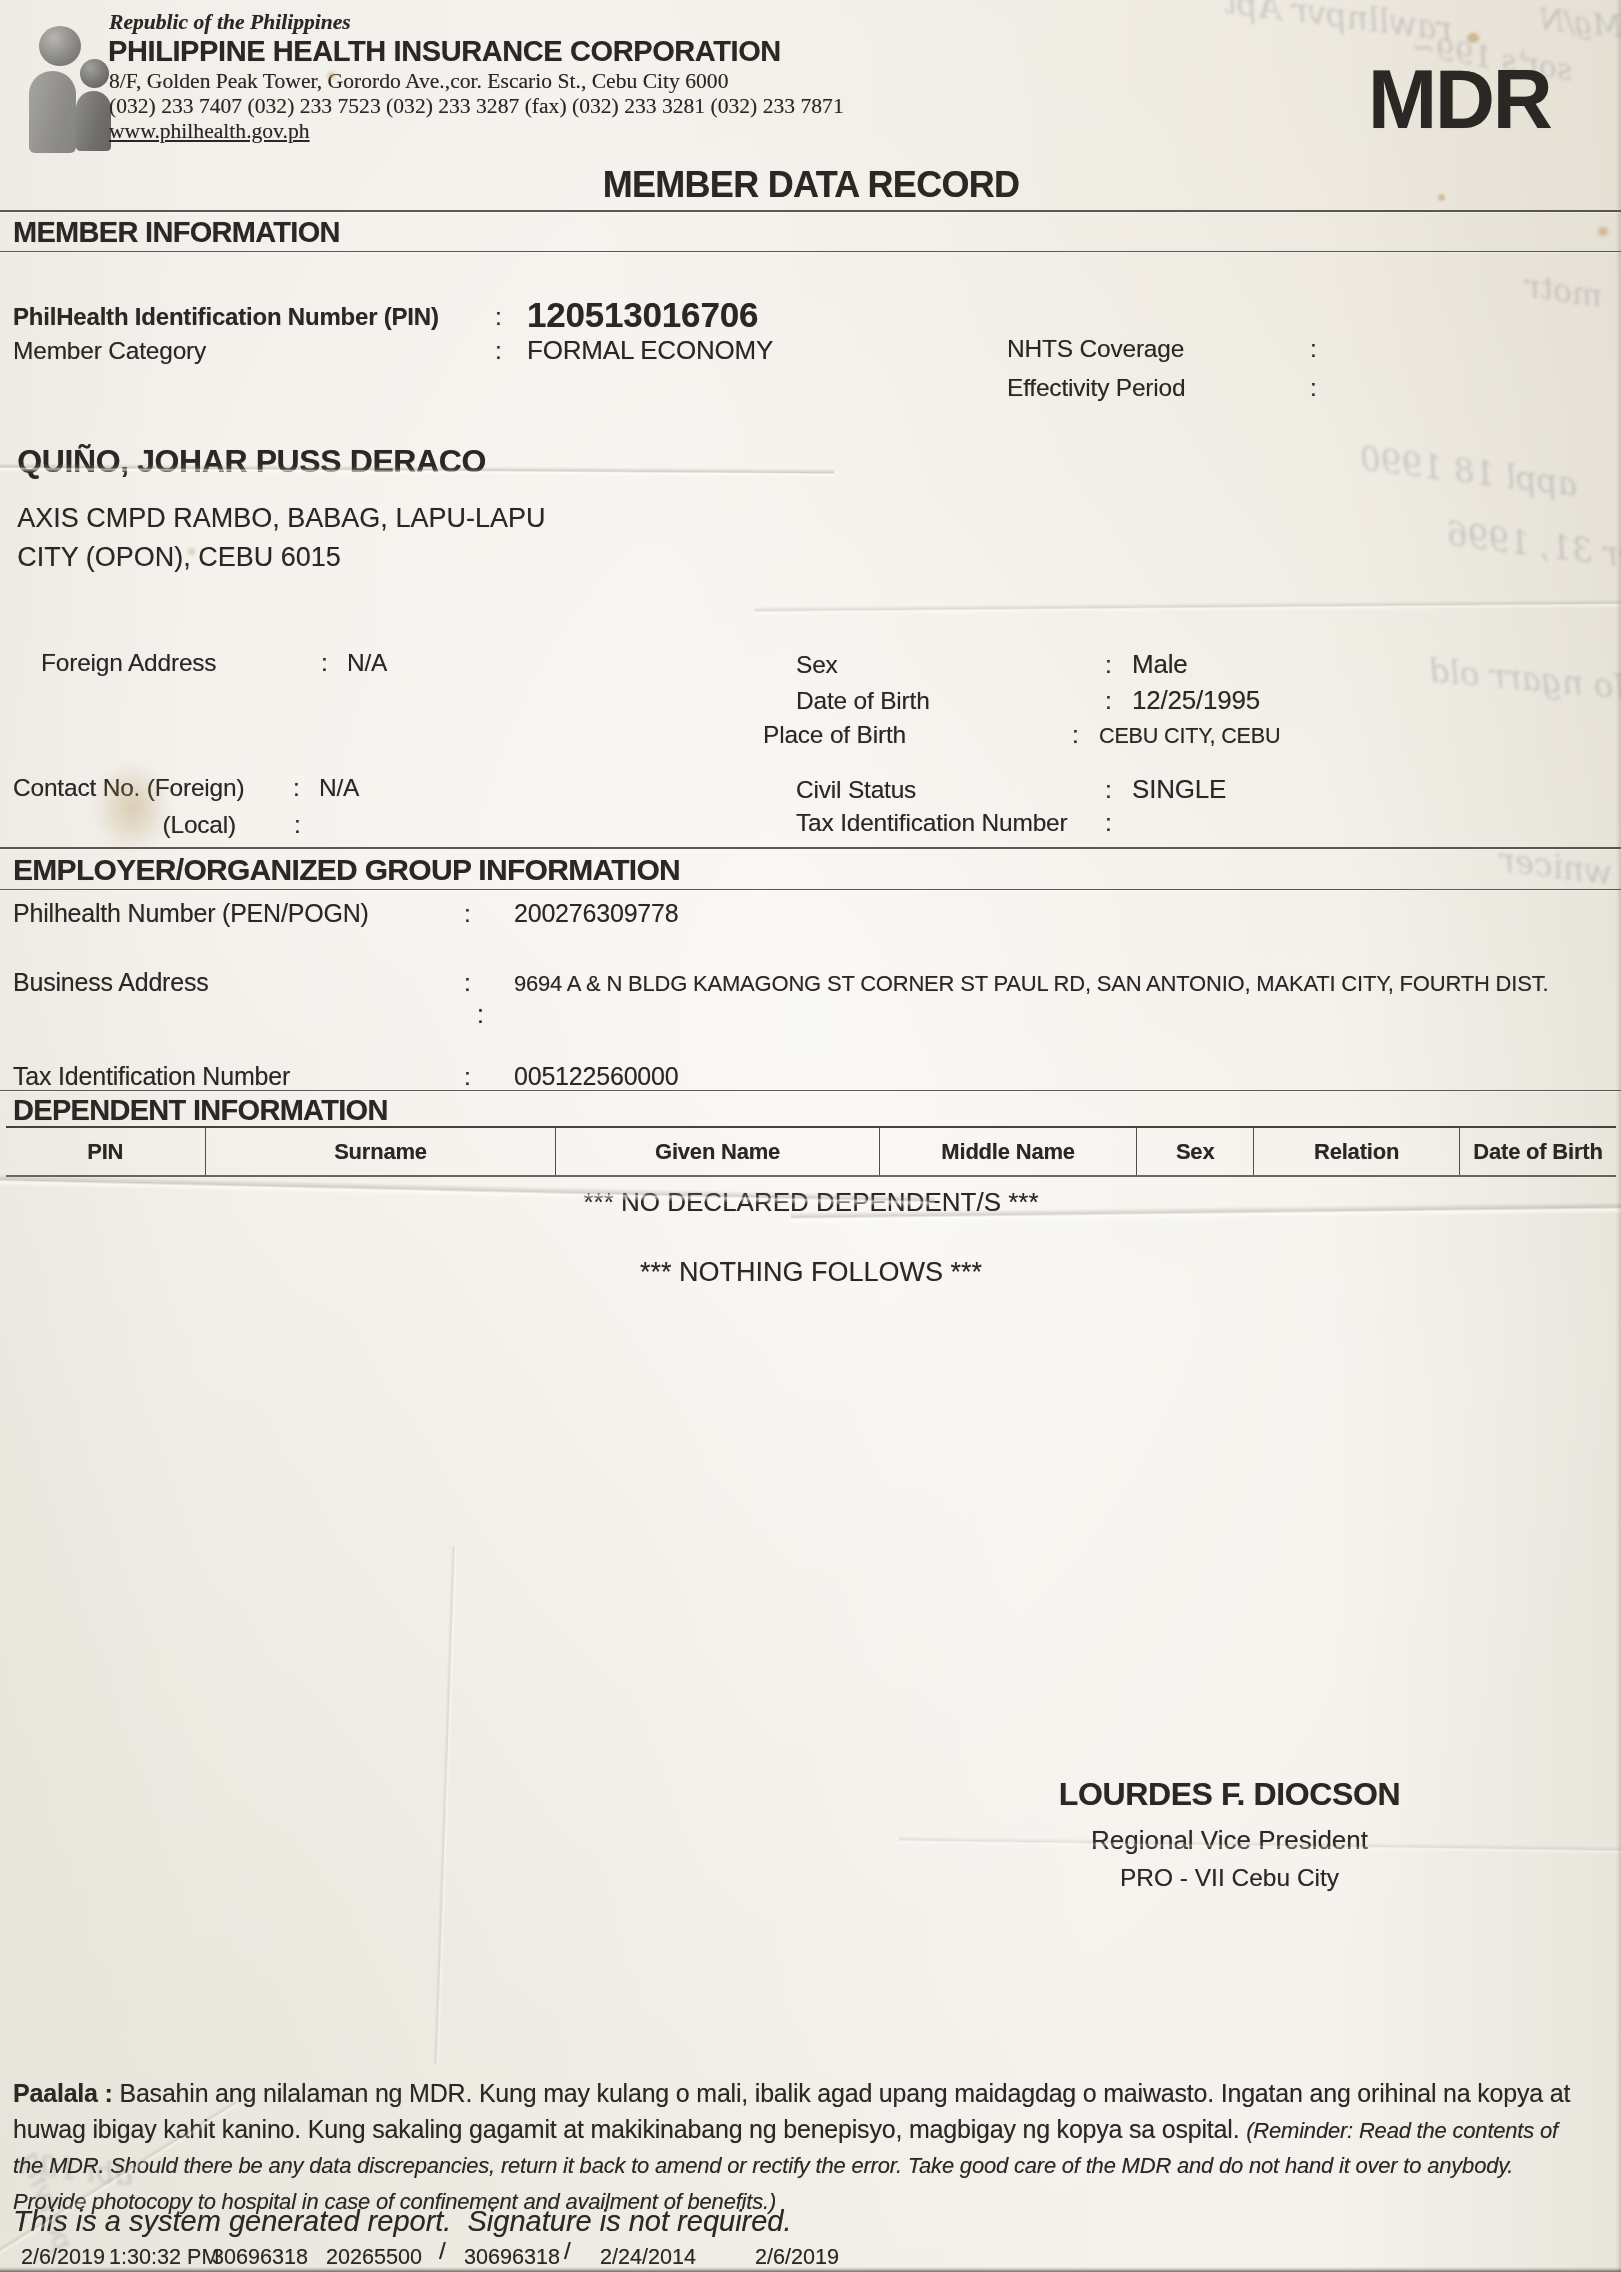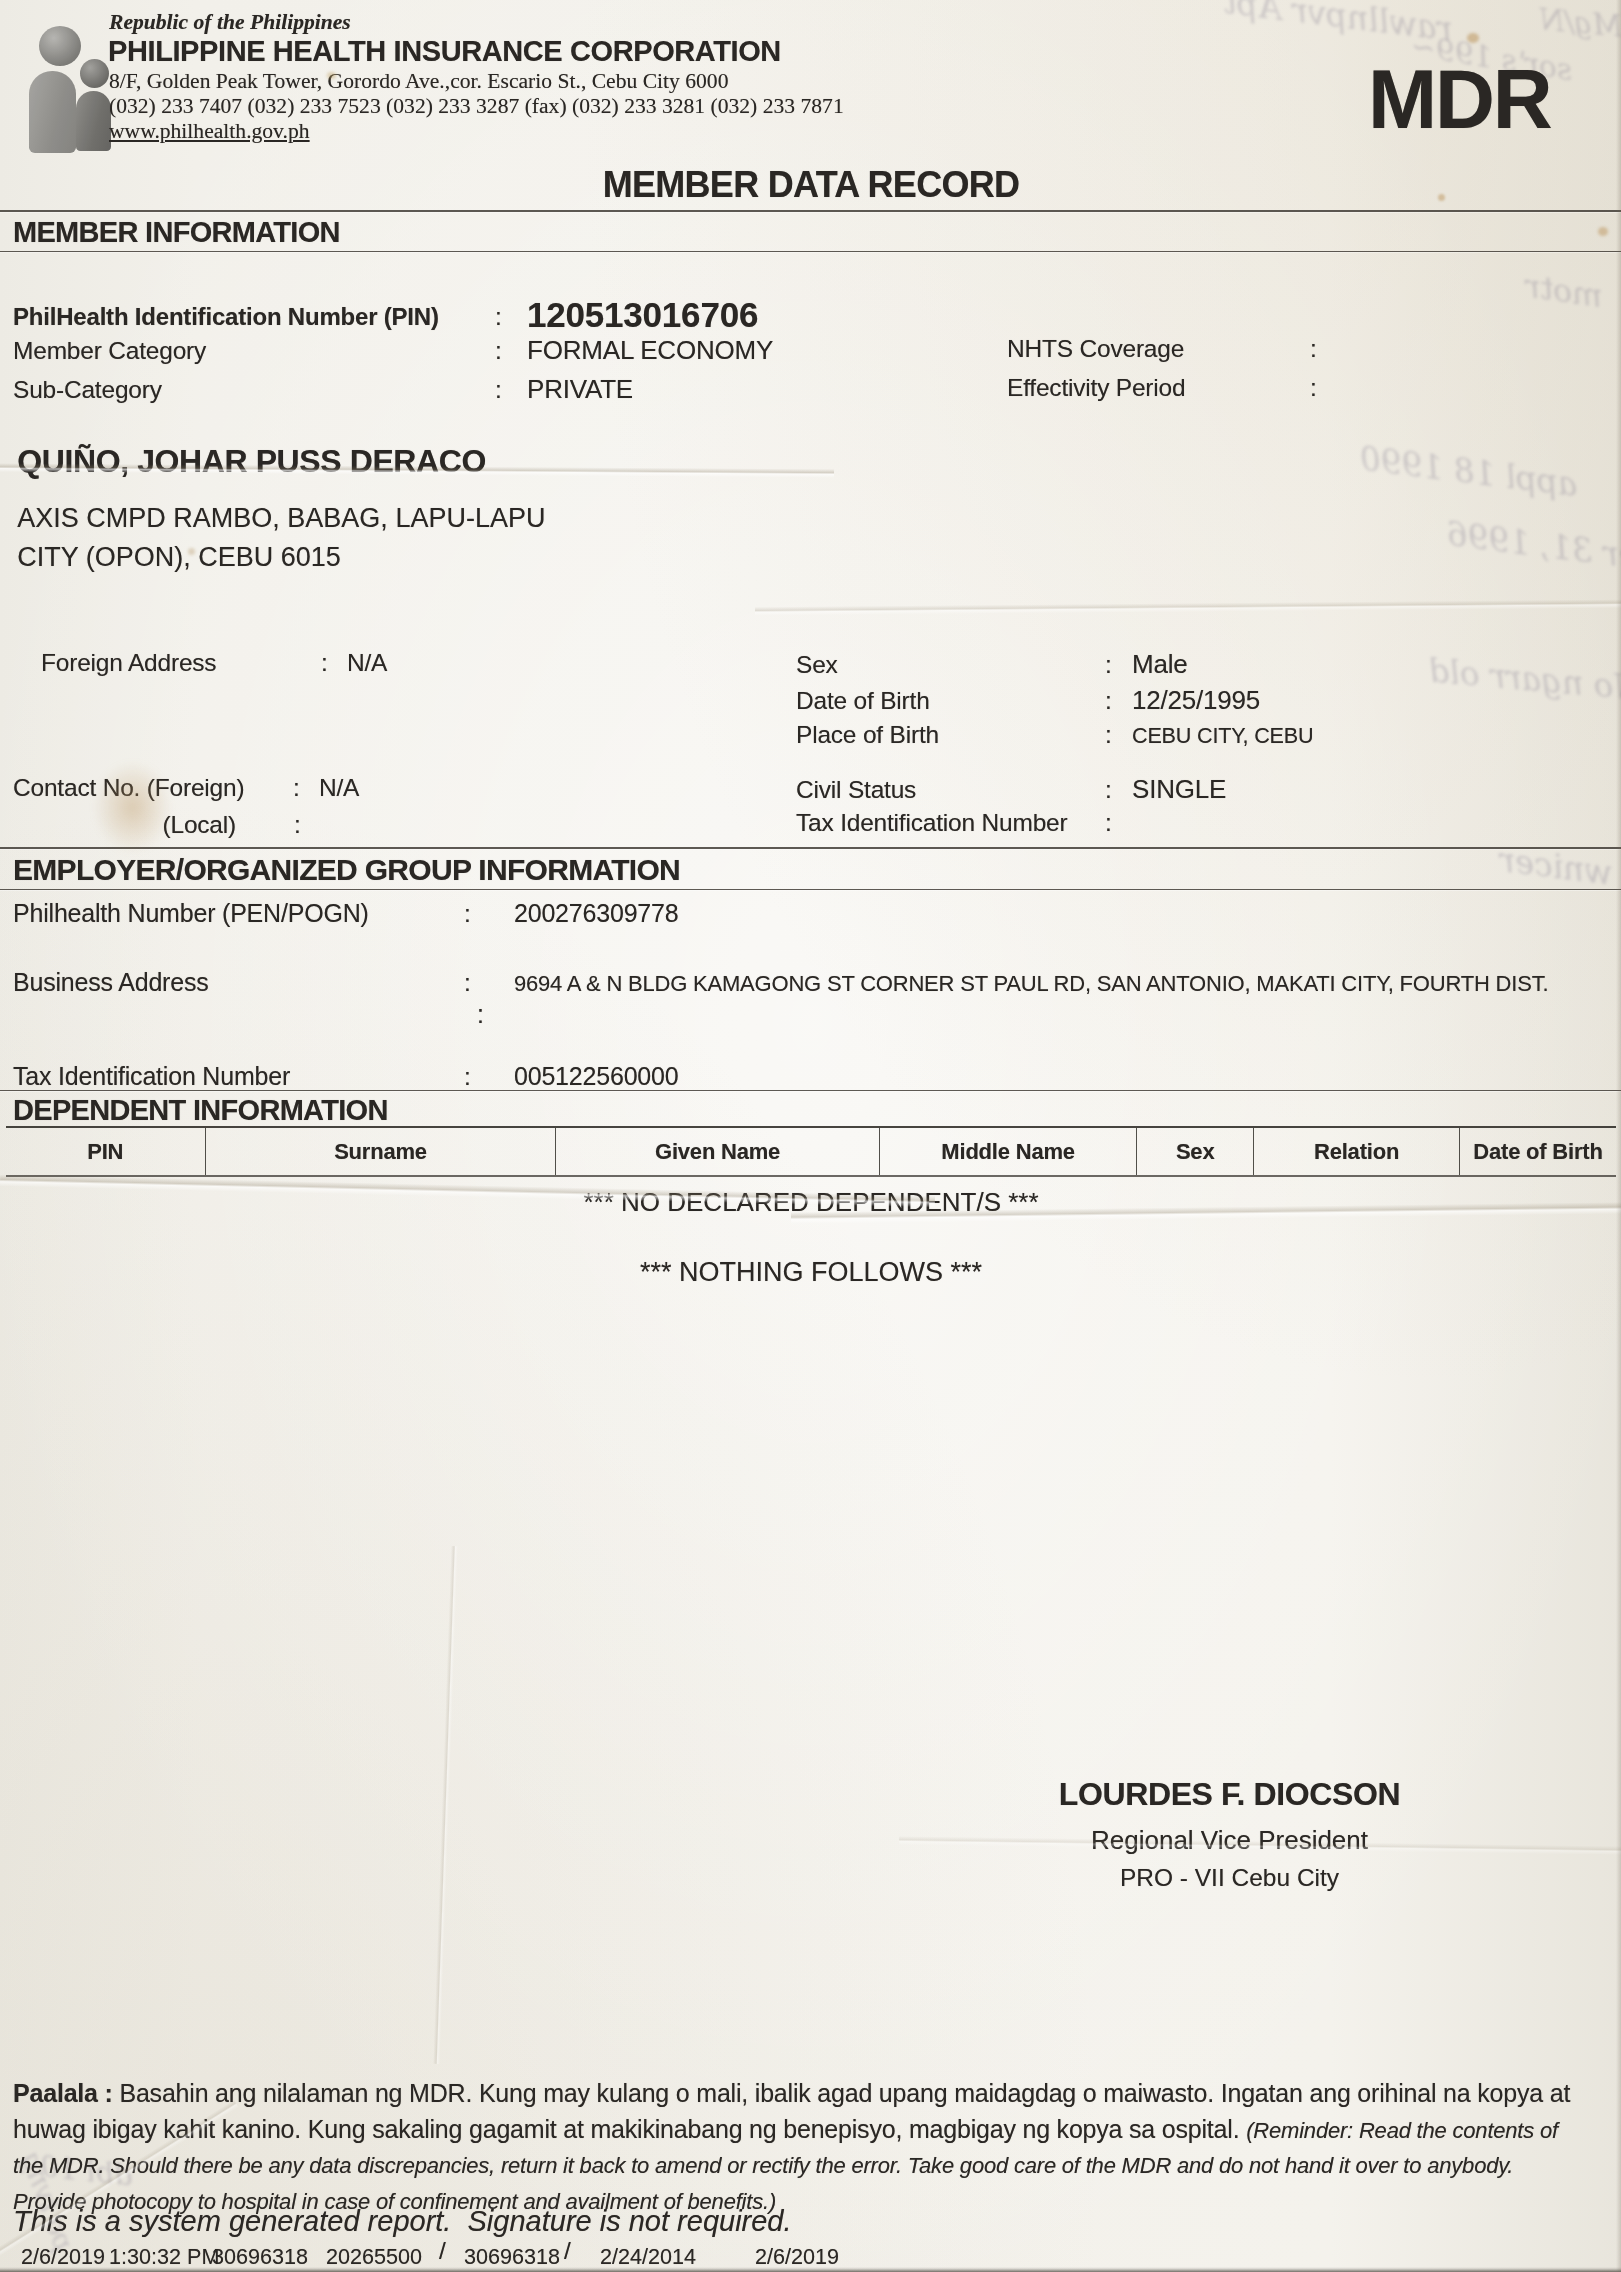--- a/index.html
+++ b/index.html
@@ -91,23 +91,20 @@
   <div class="hline" style="top:210px;"></div>
   <div class="sectitle ink" style="top:216px;font-size:29px;">MEMBER INFORMATION</div>
   <div class="hline" style="top:251px;height:1.4px;"></div>
 
   <div class="row ink" style="left:13px;top:293px;">
     <span class="lbl bold" style="width:482px;font-size:24px;">PhilHealth Identification Number (PIN)</span><span class="colon" style="width:32px;">:</span><span class="val bold" style="font-size:35px;position:relative;top:2.2px;">120513016706</span>
   </div>
   <div class="row ink" style="left:13px;top:335px;">
     <span class="lbl" style="width:482px;font-size:24.5px;">Member Category</span><span class="colon" style="width:32px;">:</span><span class="val" style="font-size:26px;">FORMAL ECONOMY</span>
   </div>
-  <div class="row ink" style="left:13px;top:374px;">
-    <span class="lbl" style="width:482px;font-size:24.5px;">Sub-Category</span><span class="colon" style="width:32px;">:</span><span class="val" style="font-size:26px;">PRIVATE</span>
-  </div>
 
   <div class="row ink" style="left:1007px;top:335px;">
     <span class="lbl" style="width:303px;font-size:24.5px;">NHTS Coverage</span><span class="colon" style="width:29px;">:</span><span class="val" style="font-size:24.5px;"></span>
   </div>
   <div class="row ink" style="left:1007px;top:374px;">
     <span class="lbl" style="width:303px;font-size:24.5px;">Effectivity Period</span><span class="colon" style="width:29px;">:</span><span class="val" style="font-size:24.5px;"></span>
   </div>
 
   <div class="abs bold ink" style="left:17.3px;top:443px;font-size:32px;letter-spacing:-0.4px;">QUIÑO, JOHAR PUSS DERACO</div>
   <div class="abs ink" style="left:17.3px;top:503px;font-size:27px;">AXIS CMPD RAMBO, BABAG, LAPU-LAPU</div>
@@ -122,21 +119,21 @@
   <div class="row ink" style="left:13px;top:811px;">
     <span class="lbl" style="width:223px;text-align:right;font-size:24.5px;">(Local)</span><span style="display:inline-block;width:58px;"></span><span class="colon" style="width:26px;">:</span><span class="val" style="font-size:24.5px;"></span>
   </div>
 
   <div class="row ink" style="left:796px;top:649px;">
     <span class="lbl" style="width:309px;font-size:24.5px;">Sex</span><span class="colon" style="width:27px;">:</span><span class="val" style="font-size:26px;">Male</span>
   </div>
   <div class="row ink" style="left:796px;top:685px;">
     <span class="lbl" style="width:309px;font-size:24.5px;">Date of Birth</span><span class="colon" style="width:27px;">:</span><span class="val" style="font-size:26px;">12/25/1995</span>
   </div>
-  <div class="row ink" style="left:796px;top:721px;">
+  <div class="row ink" style="left:763px;top:721px;">
     <span class="lbl" style="width:309px;font-size:24.5px;">Place of Birth</span><span class="colon" style="width:27px;">:</span><span class="val" style="font-size:21.6px;">CEBU CITY, CEBU</span>
   </div>
   <div class="row ink" style="left:796px;top:774px;">
     <span class="lbl" style="width:309px;font-size:24.5px;">Civil Status</span><span class="colon" style="width:27px;">:</span><span class="val" style="font-size:26px;">SINGLE</span>
   </div>
   <div class="row ink" style="left:796px;top:809px;">
     <span class="lbl" style="width:309px;font-size:24.5px;">Tax Identification Number</span><span class="colon" style="width:27px;">:</span><span class="val" style="font-size:24.5px;"></span>
   </div>
 
   <div class="hline" style="top:847px;"></div>

